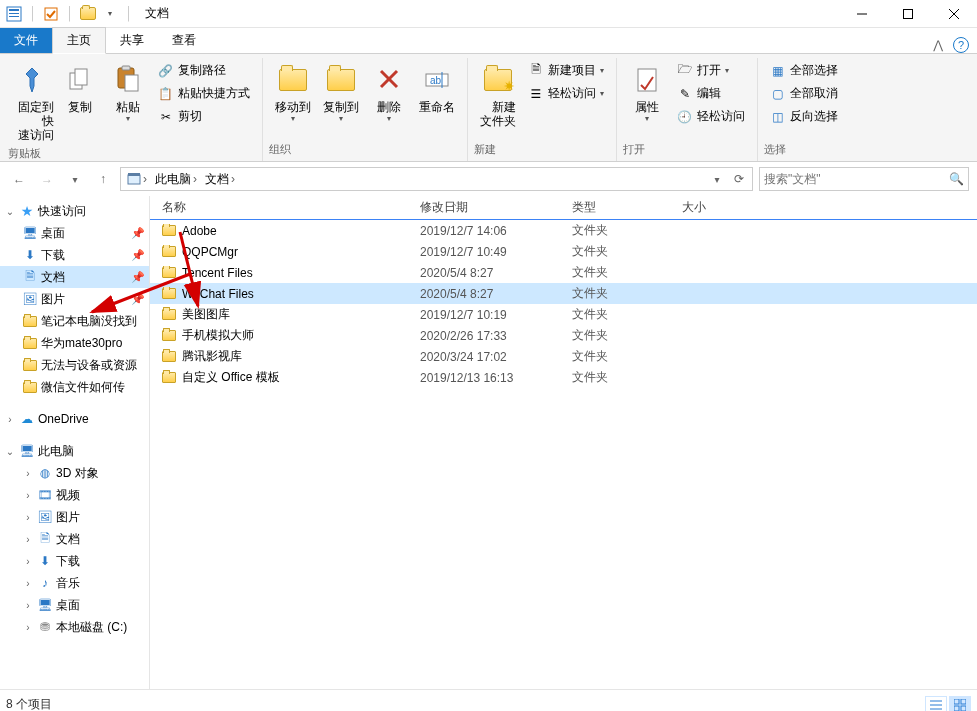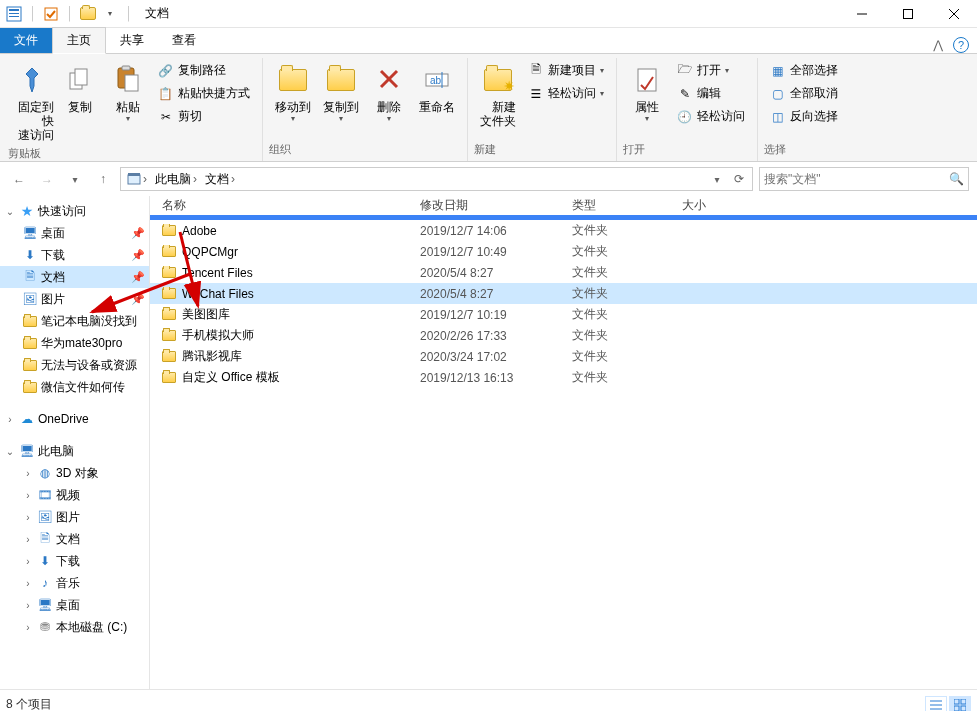--- a/index.html
+++ b/index.html
@@ -57,21 +57,21 @@
   .tree-row.sel { background:#cde8ff; }
   .tree-row .exp { width:12px; color:#666; font-size:10px; text-align:center;}
   .tree-row .ticon { width:16px; height:16px; display:flex; align-items:center; justify-content:center;}
   .pin { margin-left:auto; margin-right:4px; color:#6c6c6c; font-size:11px;}
   .star-ico { color:#3a9ff5; font-size:14px;}
   .folder16 { width:14px; height:11px; background:linear-gradient(#ffe9a6,#ffcf4b); border:1px solid #c9a227; border-radius:1px; position:relative;}
   .folder16::before{content:"";position:absolute;top:-3px;left:0;width:5px;height:3px;background:#ffe9a6;border:1px solid #c9a227;border-bottom:none;border-radius:1px 1px 0 0;}
 
   
   .list { flex:1; position:relative; }
-  .list-head { display:flex; height:24px; border-bottom:5px solid #3b82f6; align-items:center; color:#444; font-size:12px;}
+  .list-head { display:flex; height:24px; border-bottom:1px solid #3b82f6; align-items:center; color:#444; font-size:12px;}
   .col { padding:0 12px; display:flex; align-items:center; gap:6px;}
   .col.name { width:258px; }
   .col.date { width:152px;text-align:right; }
   .col.type { width:110px; }
   .col.size { width:100px; }
   .list-body { }
   .row { display:flex; height:21px; align-items:center; font-size:12px;}
   .row.sel { background:#cde8ff;}
   .row .c { padding:0 12px; display:flex; align-items:center; gap:6px; overflow:hidden; white-space:nowrap;}
   .row .c.name { width:258px;}

